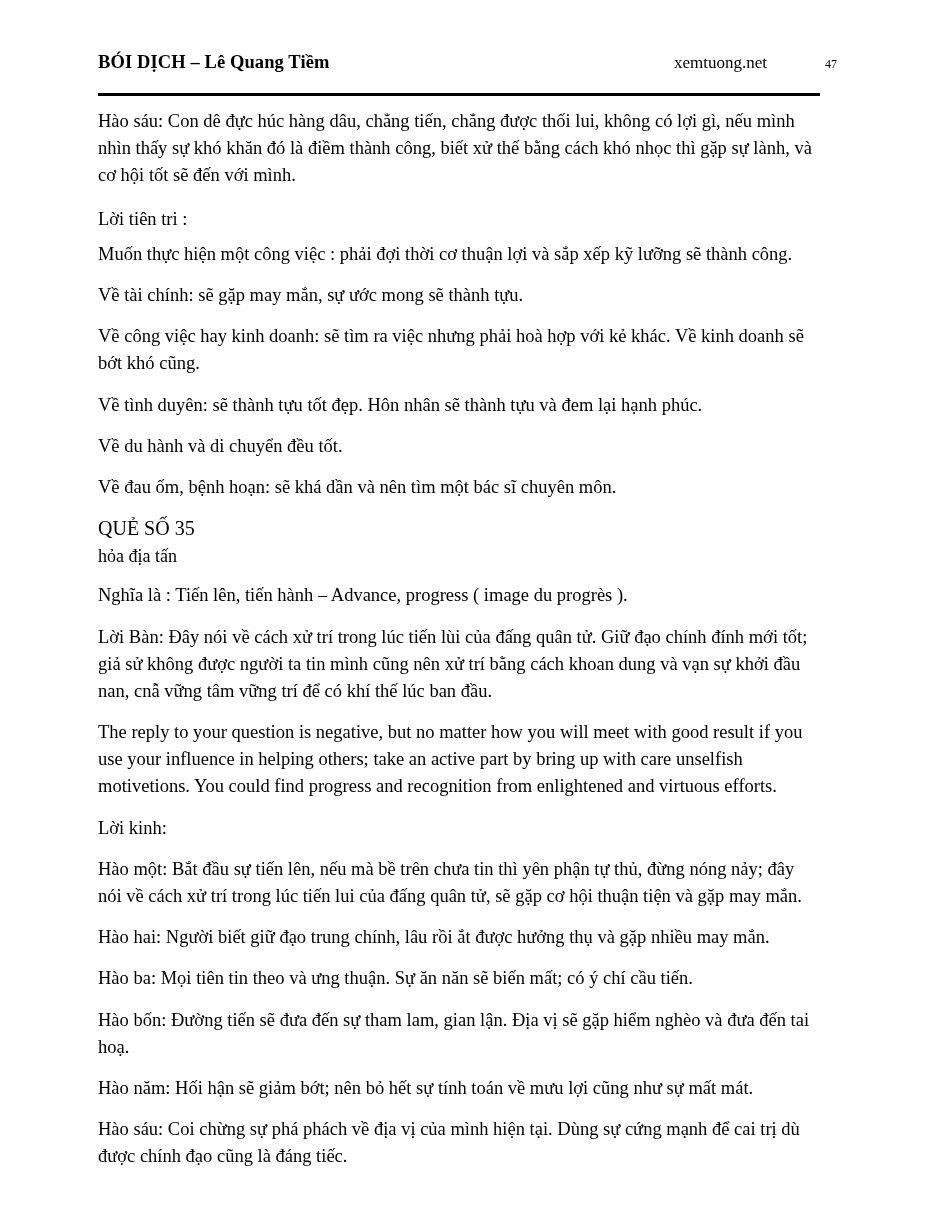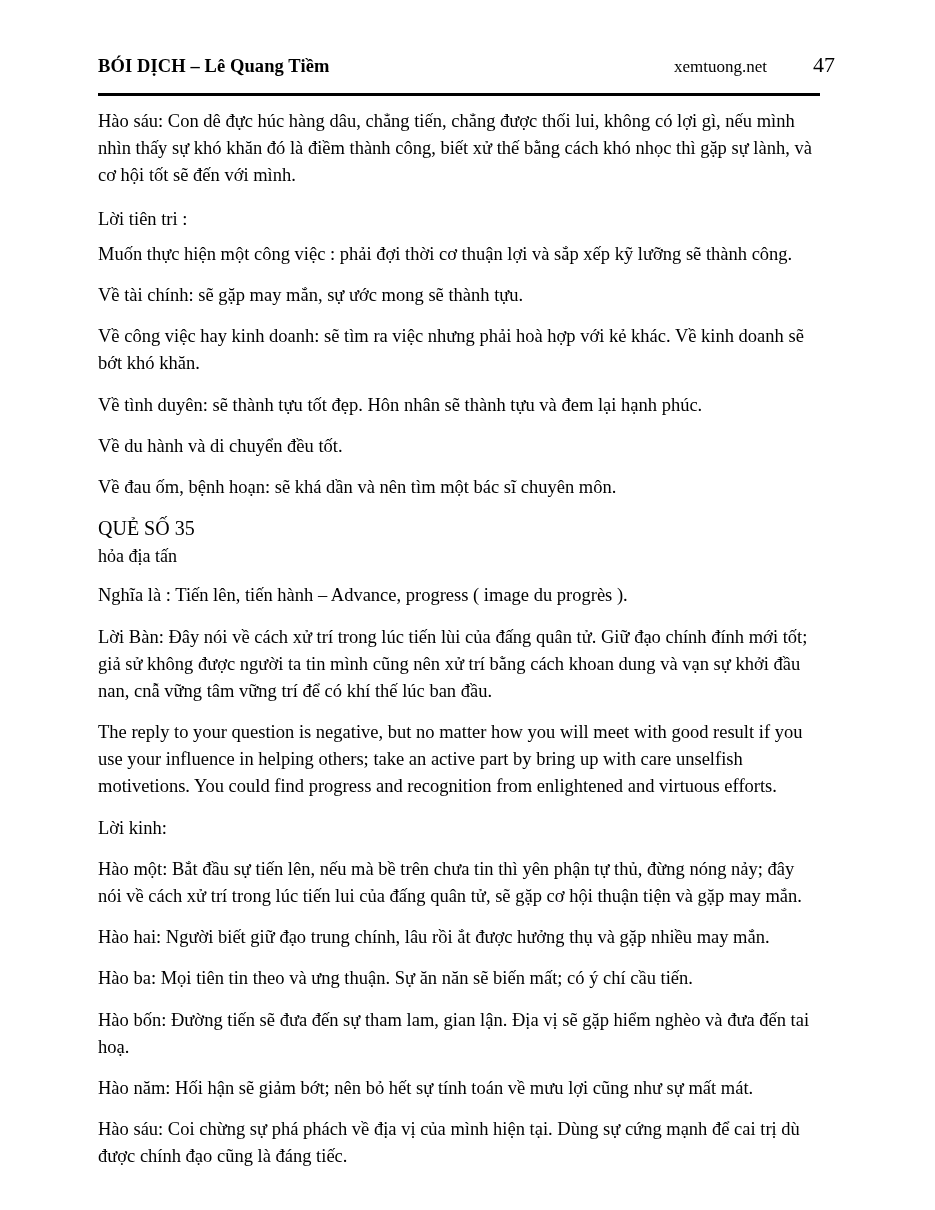--- a/index.html
+++ b/index.html
@@ -39,24 +39,24 @@
   .header-right {
     margin-left: auto;
     display: flex;
     align-items: baseline;
   }
   .header-site {
     font-size: 17px;
     white-space: nowrap;
   }
   .header-page {
-    font-size: 22px;
+    font-size: 12px;
     margin-left: 46px;
     min-width: 24px;
-    text-align: left;
+    text-align: right;
   }
   .rule {
     position: absolute;
     top: 93px;
     left: 98px;
     width: 722px;
     height: 3px;
     background: #000000;
   }
   .content {
@@ -106,21 +106,21 @@
   <div class="content">
 
     <p class="para gap-lg">Hào sáu:  Con dê đực húc hàng dâu, chẳng tiến, chẳng được thối lui, không có lợi gì, nếu mình nhìn thấy sự khó khăn đó là điềm thành công, biết xử thế bằng cách khó nhọc thì gặp sự lành, và cơ hội tốt sẽ đến với mình.</p>
 
     <p class="para tight">Lời tiên tri :</p>
 
     <p class="para">Muốn thực hiện một công việc : phải đợi thời cơ thuận lợi và sắp xếp kỹ lưỡng sẽ thành công.</p>
 
     <p class="para">Về tài chính: sẽ gặp may mắn, sự ước mong sẽ thành tựu.</p>
 
-    <p class="para">Về công việc hay kinh doanh: sẽ tìm ra việc nhưng phải hoà hợp với kẻ khác. Về kinh doanh sẽ bớt khó khăn.</p>
+    <p class="para">Về công việc hay kinh doanh: sẽ tìm ra việc nhưng phải hoà hợp với kẻ khác. Về kinh doanh sẽ bớt khó cũng.</p>
 
     <p class="para">Về tình duyên: sẽ thành tựu tốt đẹp. Hôn nhân sẽ thành tựu và đem lại hạnh phúc.</p>
 
     <p class="para">Về du hành và di chuyển đều tốt.</p>
 
     <p class="para">Về đau ốm, bệnh hoạn: sẽ khá dần và nên tìm một bác sĩ chuyên môn.</p>
 
 
     <div class="heading">QUẺ SỐ 35</div>
     <div class="subheading">hỏa địa tấn</div>

